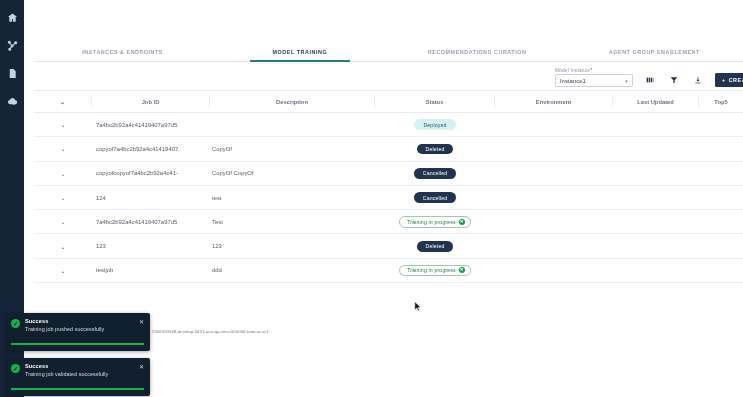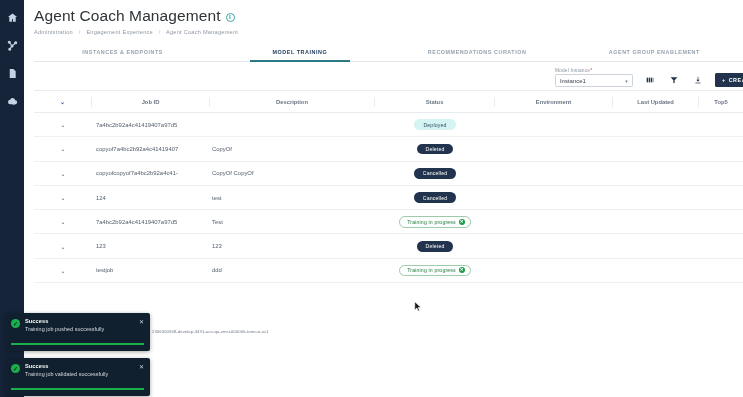--- a/index.html
+++ b/index.html
@@ -171,33 +171,20 @@
         </svg>
     </div>
     <div class="rail-ico">
       <svg viewBox="0 0 24 24" fill="currentColor">
           <path d="M7 18a5 5 0 0 1-.3-9.98A6 6 0 0 1 18 9.2 4.4 4.4 0 0 1 17.6 18z"></path>
           <circle cx="15" cy="15" r="4" fill="currentColor"></circle>
         </svg>
     </div>
   </div>
 
-  <div id="page-head">
-    <div id="title-row">
-      <div id="page-title">Agent Coach Management</div>
-      <div id="info-icon"></div>
-    </div>
-    <div id="breadcrumb">
-      <span class="crumb">Administration</span>
-      <span class="sep">/</span>
-      <span class="crumb">Engagement Experience</span>
-      <span class="sep">/</span>
-      <span class="crumb">Agent Coach Management</span>
-    </div>
-  </div>
 
   <div id="tabs">
     <div class="tab">INSTANCES &amp; ENDPOINTS</div>
     <div class="tab active">MODEL TRAINING</div>
     <div class="tab">RECOMMENDATIONS CURATION</div>
     <div class="tab">AGENT GROUP ENABLEMENT</div>
   </div>
 
   <div id="toolbar">
     <div id="mi-wrap">

